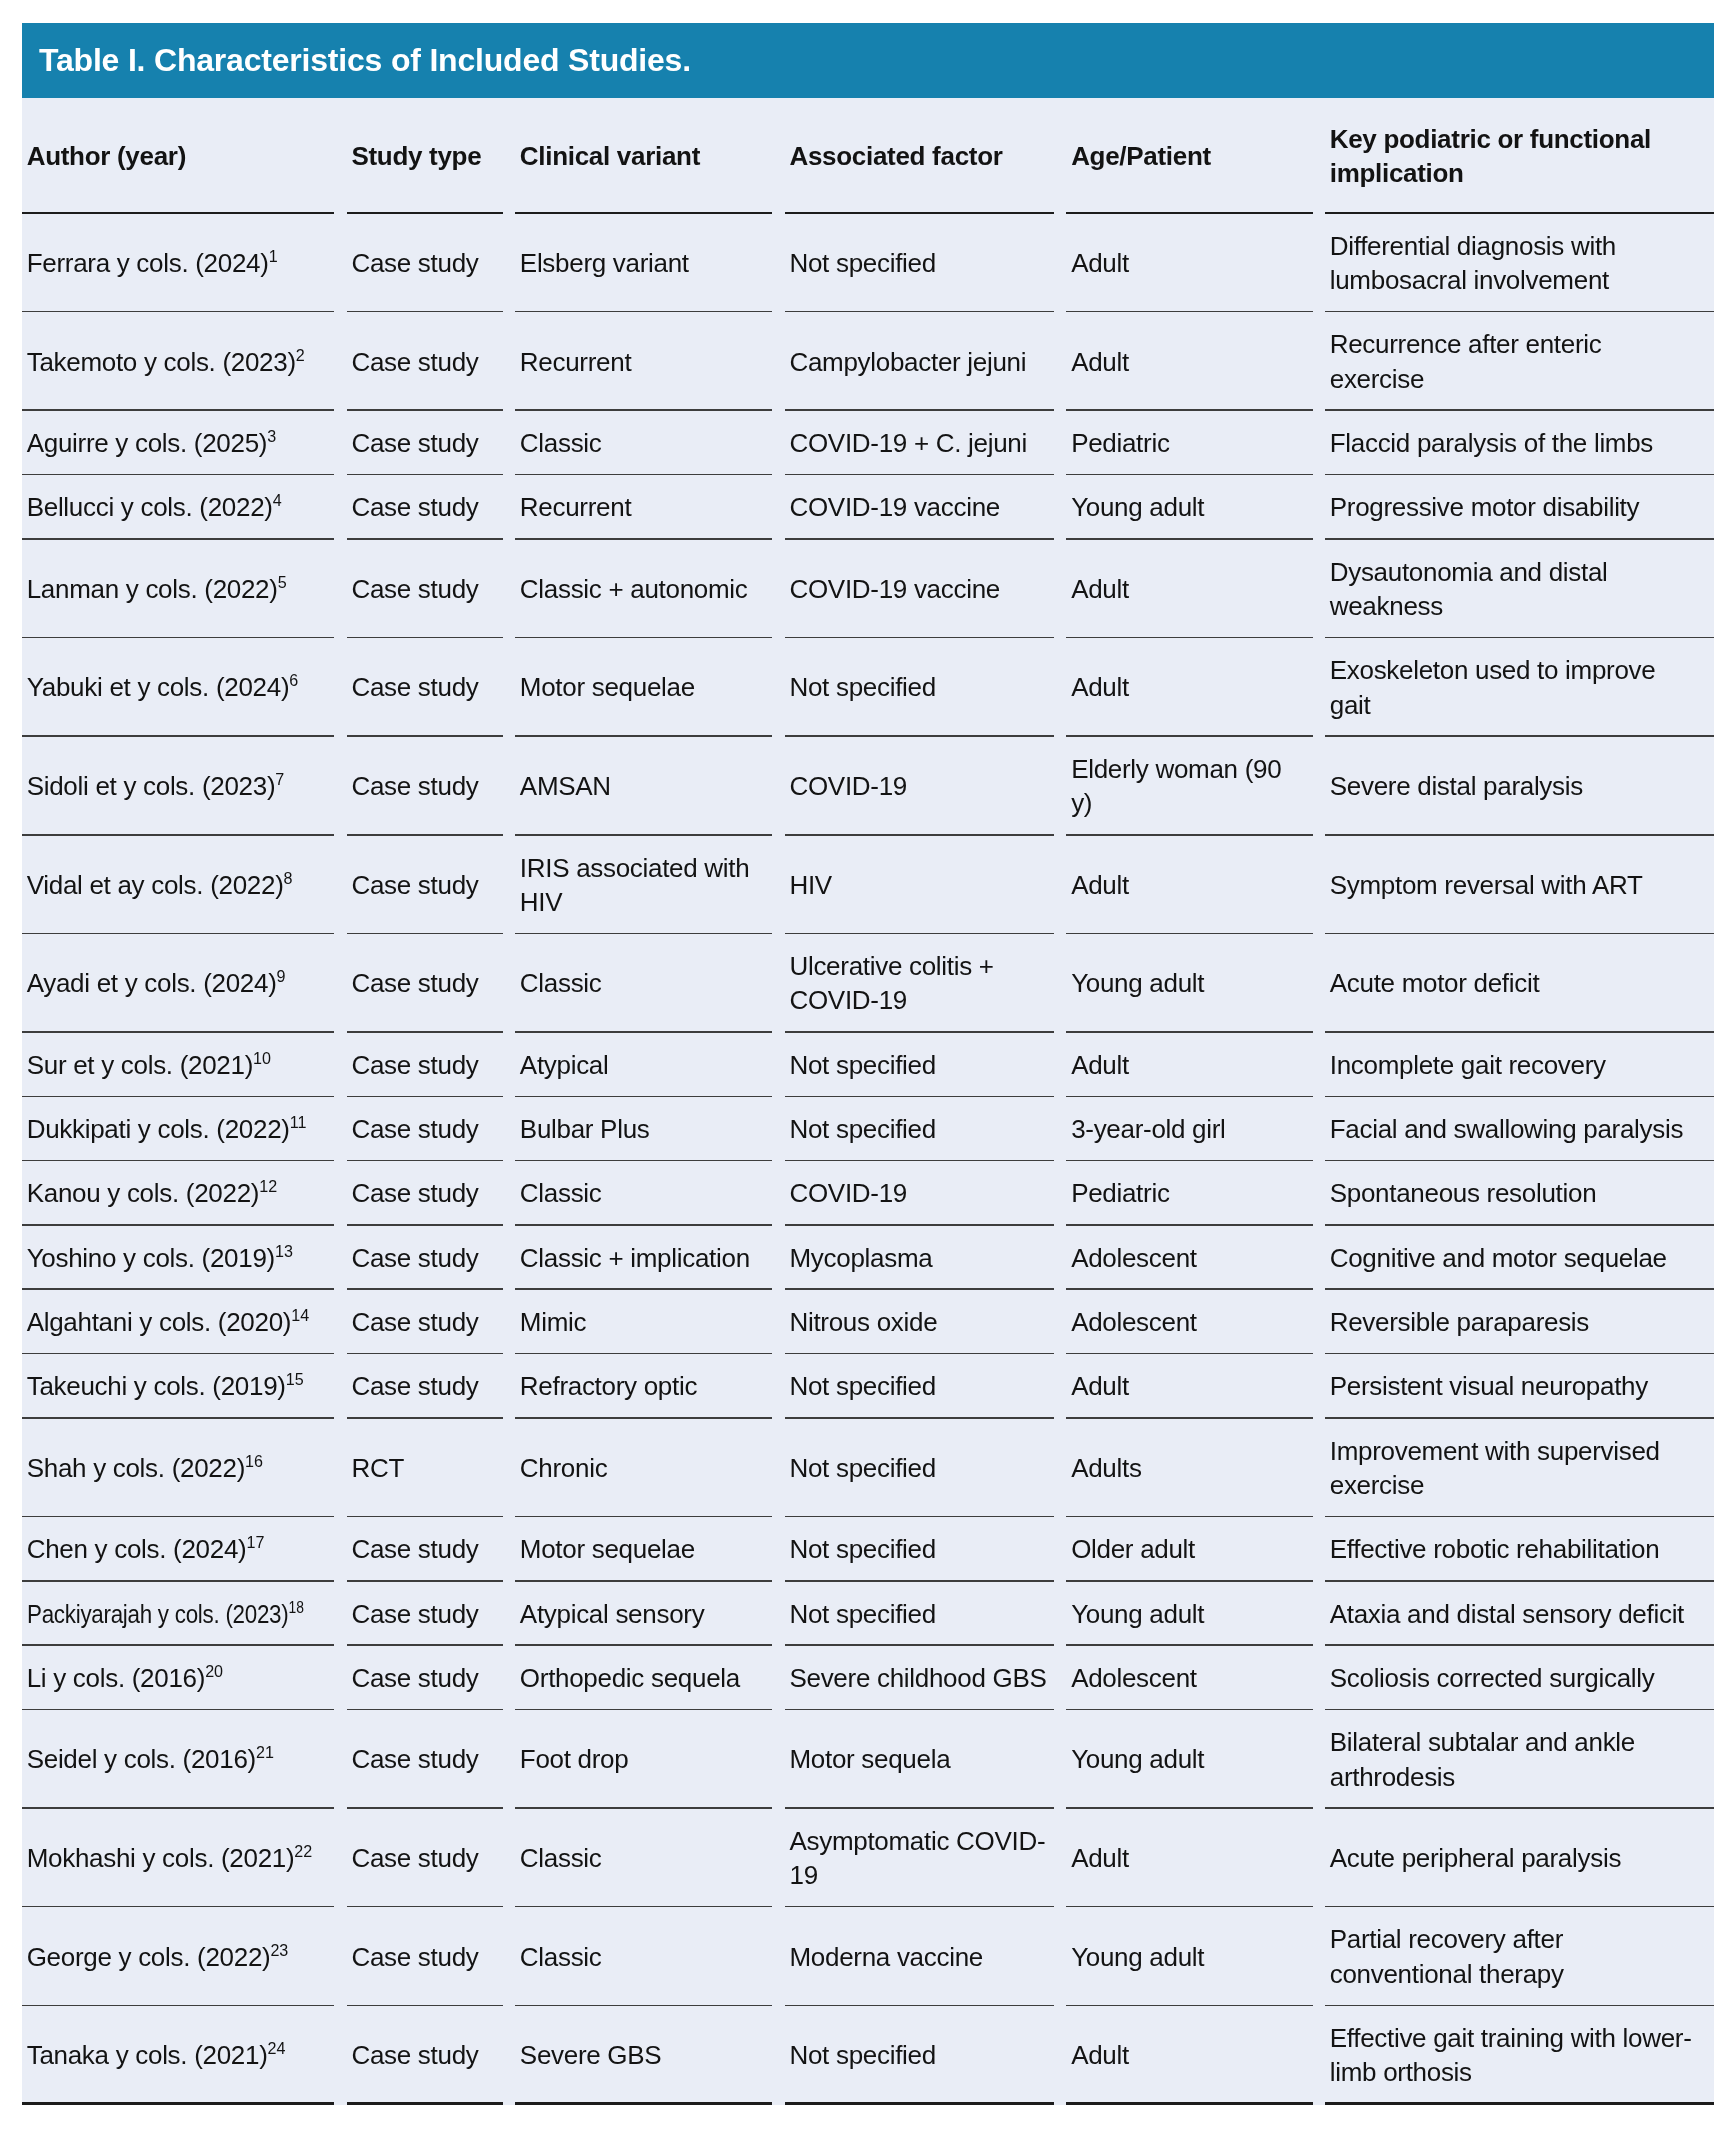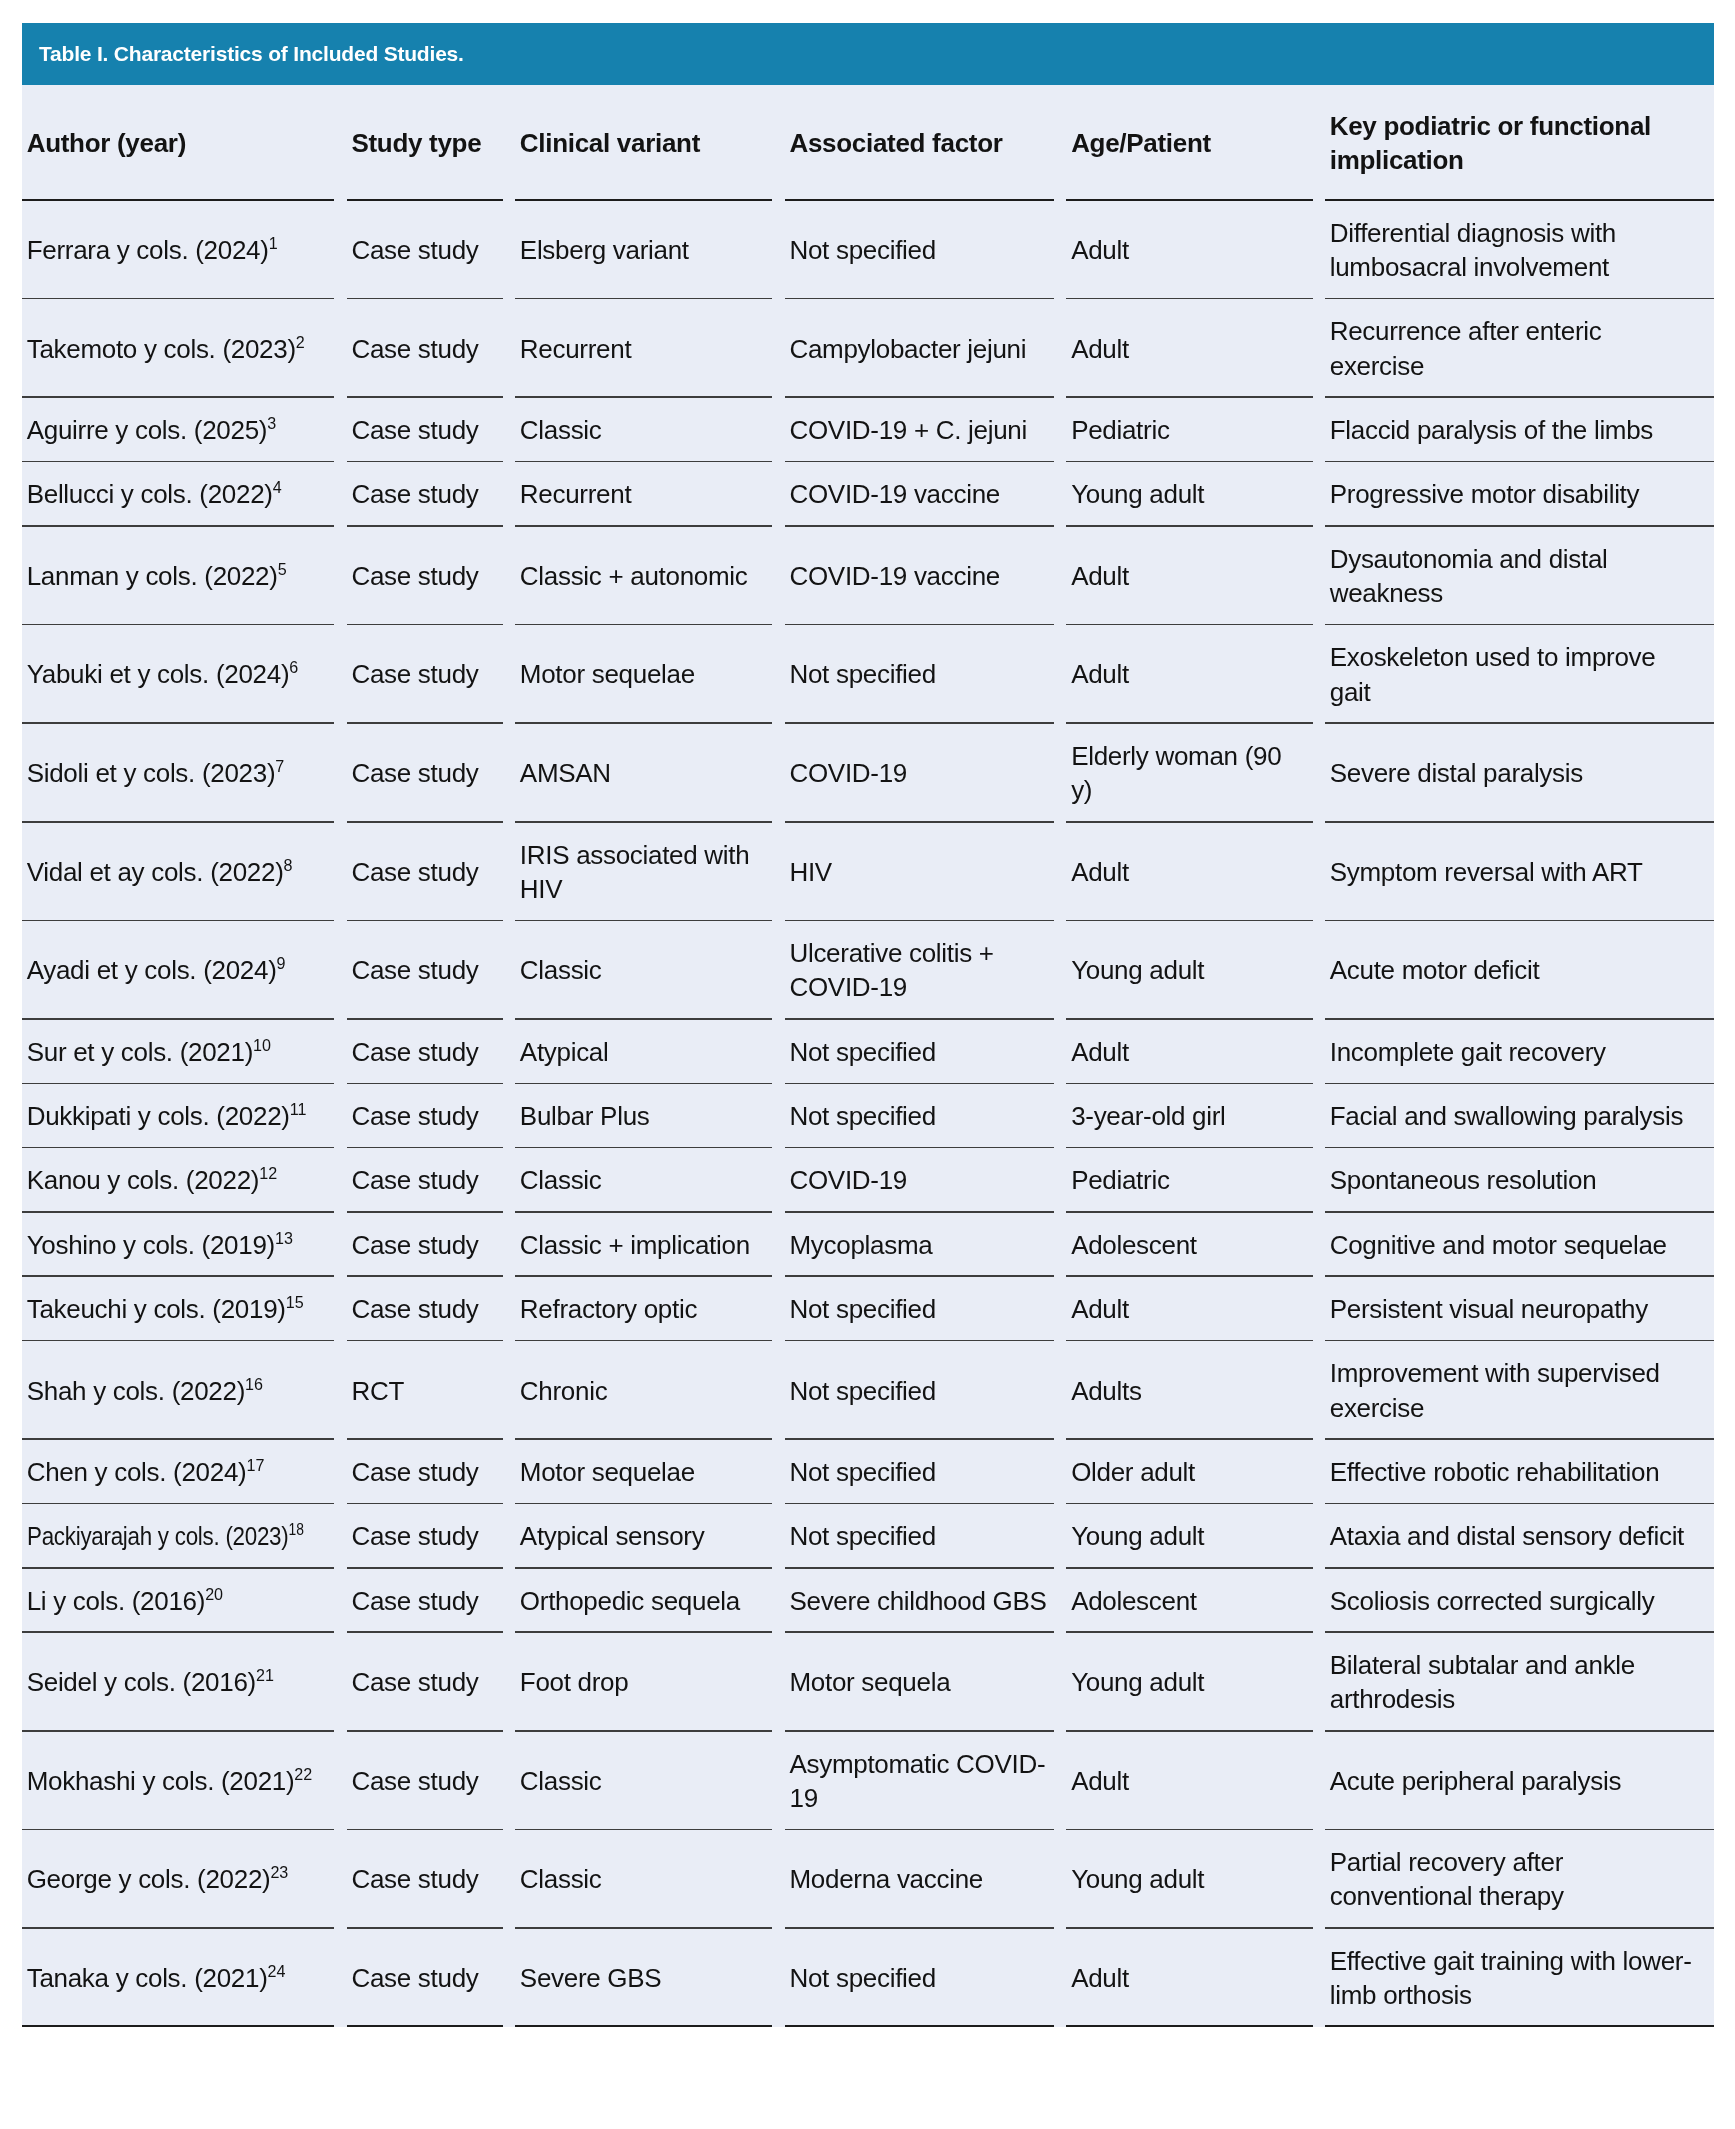--- a/index.html
+++ b/index.html
@@ -11,21 +11,21 @@
   }
   .page {
     width: 1736px;
     box-sizing: border-box;
     padding: 23.4px 22px 31px 22px;
     background: #ffffff;
   }
   .title-bar {
     background: #1681ae;
     color: #ffffff;
-    font-size: 21px;
+    font-size: 32px;
     font-weight: 700;
     letter-spacing: -0.2px;
     padding: 19px 17px;
     box-sizing: border-box;
   }
   table.study-table {
     width: 100%;
     border-collapse: collapse;
     table-layout: fixed;
     background: #e9edf6;
@@ -202,20 +202,28 @@
         </tr>
         <tr>
           <td><span class="author-inner">Yoshino y cols. (2019)<sup>13</sup></span></td>
           <td>Case study</td>
           <td>Classic + implication</td>
           <td>Mycoplasma</td>
           <td>Adolescent</td>
           <td>Cognitive and motor sequelae</td>
         </tr>
         <tr>
+          <td><span class="author-inner">Algahtani y cols. (2020)<sup>14</sup></span></td>
+          <td>Case study</td>
+          <td>Mimic</td>
+          <td>Nitrous oxide</td>
+          <td>Adolescent</td>
+          <td>Reversible paraparesis</td>
+        </tr>
+        <tr>
           <td><span class="author-inner">Takeuchi y cols. (2019)<sup>15</sup></span></td>
           <td>Case study</td>
           <td>Refractory optic</td>
           <td>Not specified</td>
           <td>Adult</td>
           <td>Persistent visual neuropathy</td>
         </tr>
         <tr>
           <td><span class="author-inner">Shah y cols. (2022)<sup>16</sup></span></td>
           <td>RCT</td>

